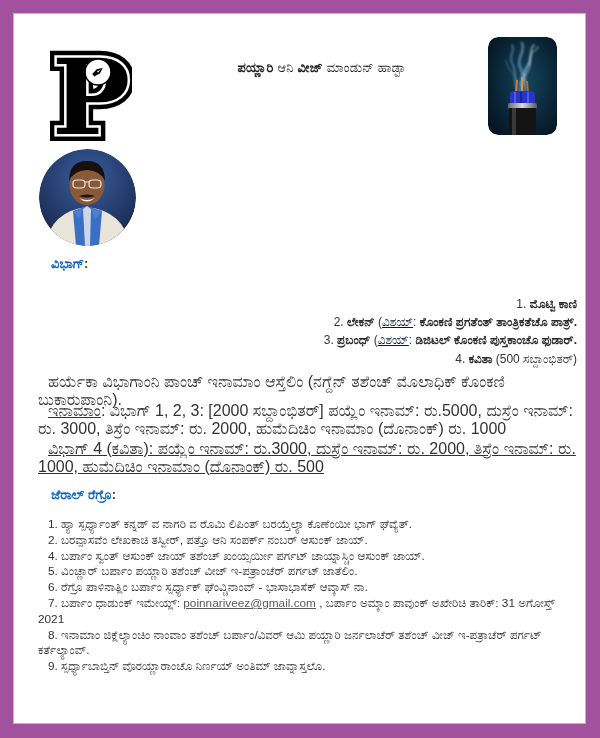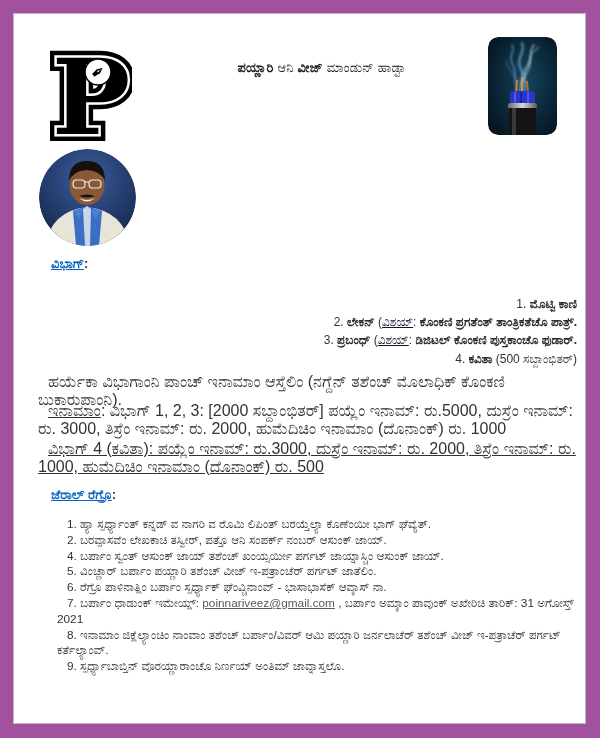--- a/index.html
+++ b/index.html
@@ -8,33 +8,33 @@
   .page{position:absolute;left:13px;top:13px;width:573px;height:711px;background:#ffffff;border:1px solid #b9b9c2;box-sizing:border-box;}
   .abs{position:absolute;}
   .tagline{left:0;right:0;top:46px;text-align:center;font-size:13px;color:#1c1c1c;letter-spacing:.2px;padding-left:44px;}
   .tagline b{font-weight:bold;}
   .logo-p{left:36px;top:22px;width:82px;height:116px;}
   .electric{left:474px;top:23px;width:69px;height:98px;border-radius:10px;overflow:hidden;}
   .avatar{left:25px;top:135px;width:97px;height:97px;border-radius:50%;overflow:hidden;}
   .titleblock{left:98px;top:163px;width:466px;text-align:center;color:#1f4e79;}
   .title1{font-size:14.6px;font-weight:bold;line-height:1.25;}
   .title2{font-size:12.6px;margin-top:4px;}
-  .h-link{font-weight:bold;font-size:13px;color:#0b66c2;text-decoration:underline;text-align:center;}
+  .h-link{font-weight:bold;font-size:13px;color:#0b66c2;text-align:center;}
   .h-colon{font-weight:bold;font-size:13px;color:#333;}
   .heading1{left:37px;top:240px;}
   .heading2{left:37px;top:471px;}
   .cats{left:28px;top:281px;right:8px;font-size:12px;color:#333;line-height:18.2px;text-align:right;}
   .cats b{color:#2b2b2b;}
   .topic-link{color:#0f172a;text-decoration:underline;}
   .para{font-size:16px;color:#333;line-height:18px;text-indent:10px;}
   .intro{left:24px;top:359px;right:12px;}
   .p1{left:24px;top:388px;right:6px;}
   .p2{left:24px;top:426px;right:6px;text-decoration:underline;}
   .u{text-decoration:underline;}
-  .rules{left:24px;top:503px;right:8px;font-size:11.8px;color:#333;line-height:15.8px;margin-left:19px;}
+  .rules{left:24px;top:503px;right:8px;font-size:11.8px;color:#333;line-height:15.8px;}
   .rules .ritem{text-indent:10px;}
   .email-link{color:#595959;text-decoration:underline;}
 </style>
 </head>
 <body>
 
 <div class="frame">
   <div class="page">
 
     <div class="abs logo-p">

